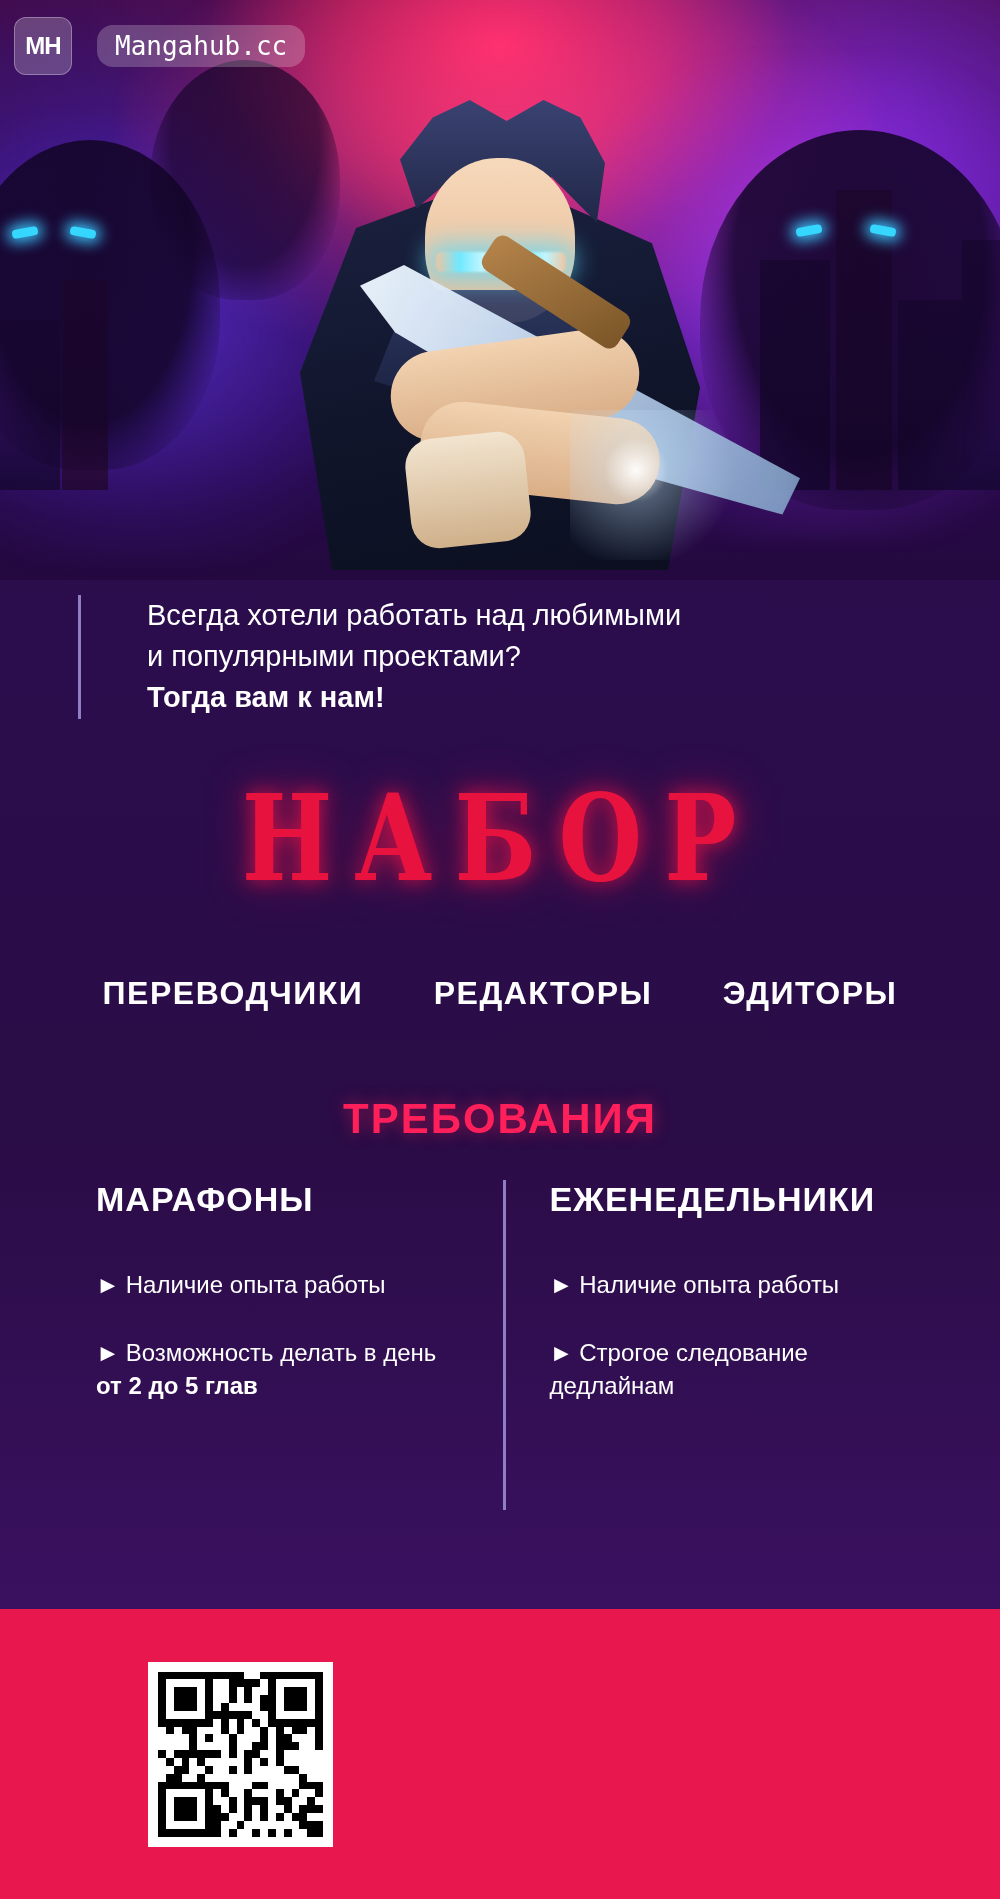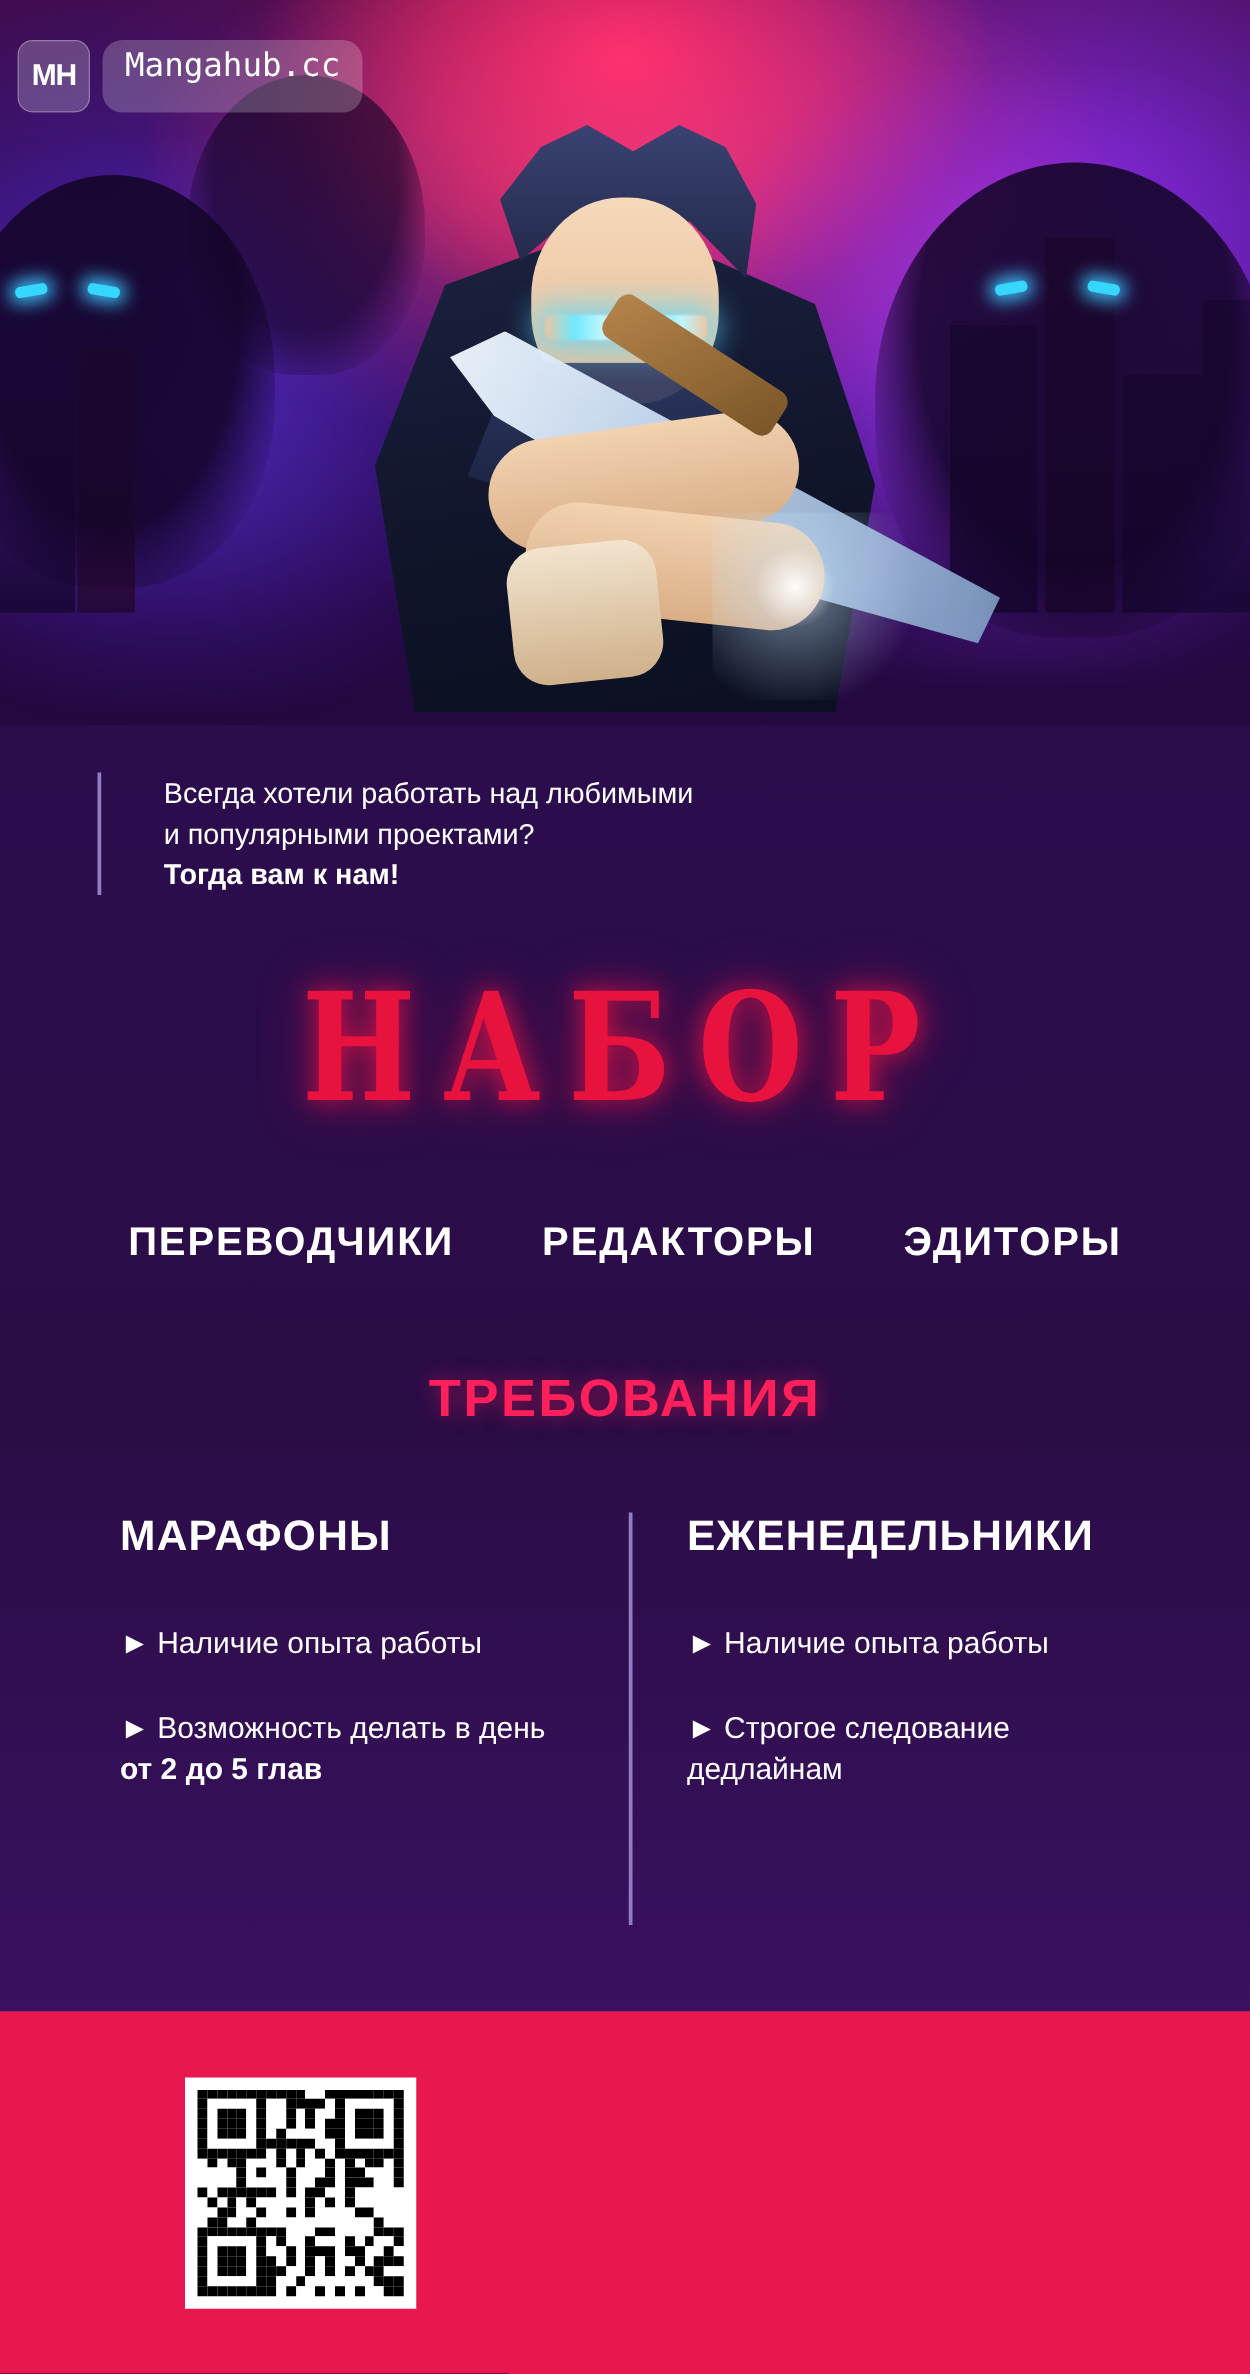--- a/index.html
+++ b/index.html
@@ -131,47 +131,47 @@
     border-radius: 10px;
     transform: rotate(33deg);
   }
   .char .sparks {
     position: absolute; left: 330px; top: 370px; width: 220px; height: 150px;
     background: radial-gradient(circle at 30% 40%, rgba(255,255,255,0.95) 0%, rgba(200,230,255,0.35) 18%, rgba(150,200,255,0) 55%);
   }
 
   
   .watermark {
-    position: absolute; left: 14px; top: 32px;
-    display: flex; gap: 10px;
+    position: absolute; left: 14px; top: 17px;
+    display: flex; align-items: center; gap: 25px;
     z-index: 6;
   }
   .wm-logo {
     width: 56px; height: 56px; border-radius: 12px;
     background: rgba(255,255,255,0.22);
     border: 1px solid rgba(255,255,255,0.3);
     display: flex; align-items: center; justify-content: center;
     color: #fff; font-weight: bold; font-size: 24px; letter-spacing: -1px;
   }
   .wm-text {
     background: rgba(255,255,255,0.22);
     border-radius: 16px;
     padding: 6px 18px;
     color: #fff;
     font-family: "DejaVu Sans Mono", monospace;
     font-size: 26px;
   }
 
   
   .intro {
-    position: absolute; left: 78px; top: 618px; width: 800px;
-    padding-left: 50px;
+    position: absolute; left: 78px; top: 595px; width: 800px;
+    padding-left: 66px;
     border-left: 3px solid #8f7ec4;
     color: #ffffff;
-    font-size: 23px;
+    font-size: 29px;
     line-height: 1.42;
   }
   .intro .bold { font-weight: bold; }
 
   .title-nabor {
     position: absolute; top: 782px; left: 0; width: 100%;
     text-align: center;
     font-family: "DejaVu Serif", serif;
     font-weight: bold;
     font-size: 96px;
@@ -195,21 +195,21 @@
     position: absolute; top: 1095px; left: 0; width: 100%;
     text-align: center;
     color: #ff1f5a;
     font-size: 42px;
     font-weight: bold;
     letter-spacing: 2px;
     text-shadow: 0 0 16px rgba(255,31,90,0.5);
   }
 
   .columns {
-    position: absolute; top: 1210px; left: 96px; width: 820px;
+    position: absolute; top: 1180px; left: 96px; width: 820px;
     display: flex;
   }
   .col { width: 400px; color: #fff; }
   .col.left { padding-right: 40px; }
   .col.right { padding-left: 44px; border-left: 3px solid #8f7ec4; min-height: 330px; }
   .col h3 {
     margin: 0 0 50px 0;
     font-size: 34px;
     font-weight: bold;
     letter-spacing: 1px;

